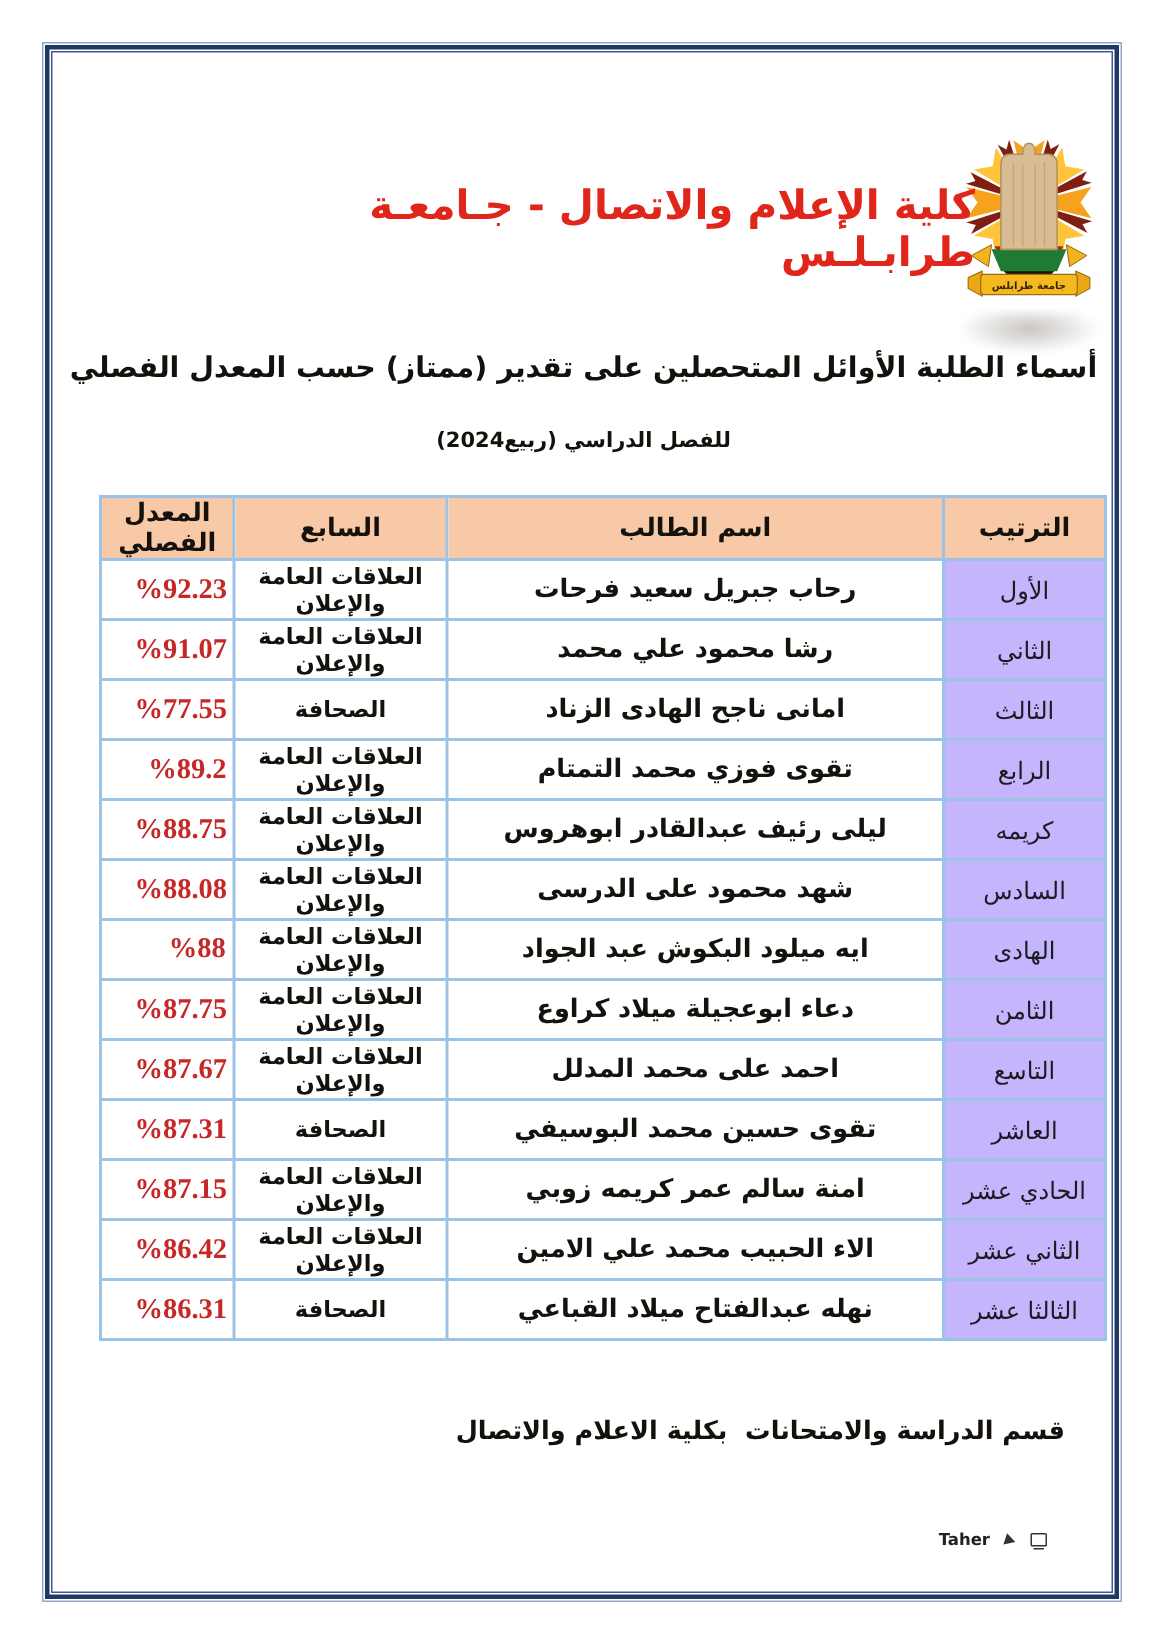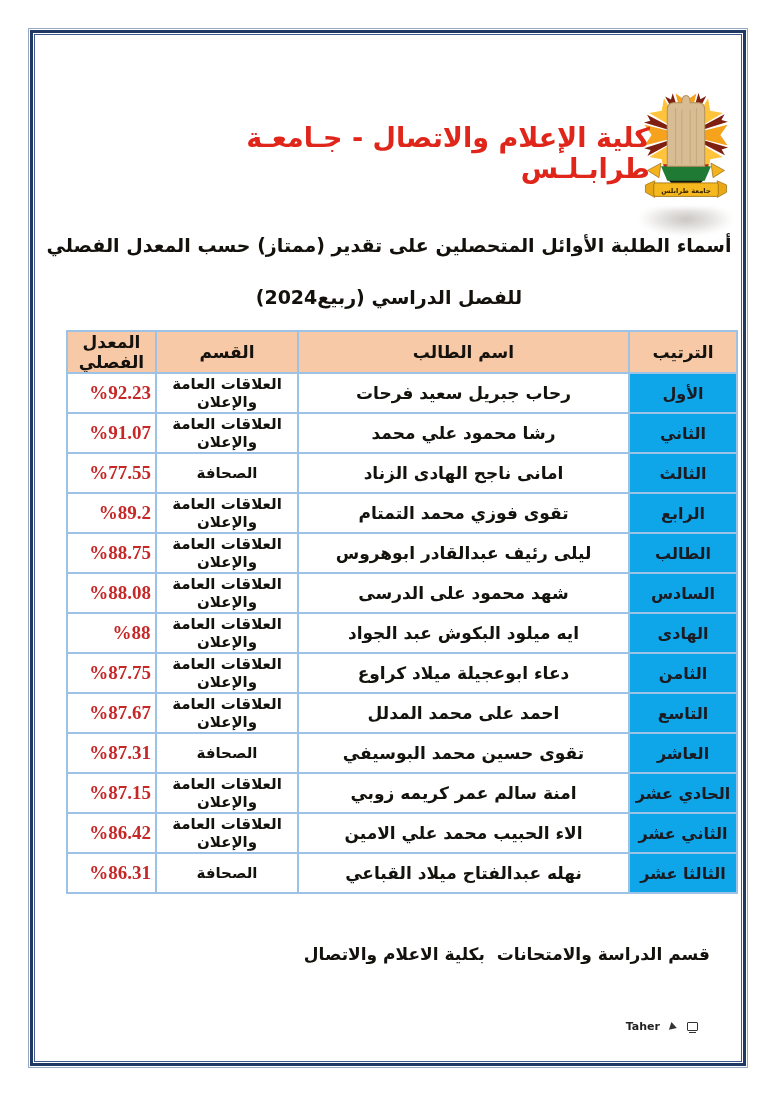--- a/index.html
+++ b/index.html
@@ -19,31 +19,31 @@
   .logo-reflection{position:absolute;top:208px;right:44px;width:96px;height:28px;
      background:radial-gradient(ellipse at 50% 40%,rgba(110,100,90,.38),rgba(255,255,255,0) 70%);
      filter:blur(2px);}
 
   
   .title{position:absolute;top:122px;left:118px;right:128px;
      color:#E0261B;font-size:27px;font-weight:bold;letter-spacing:0;}
   .subtitle1{position:absolute;top:234px;left:40px;right:40px;text-align:center;
      color:#14110d;font-size:19px;font-weight:bold;}
   .subtitle2{position:absolute;top:286px;left:40px;right:40px;text-align:center;
-     color:#14110d;font-size:19px;font-weight:bold;}
+     color:#14110d;font-size:14px;font-weight:bold;}
 
   
   table.results{position:absolute;top:330px;left:66px;width:670px;
      border-collapse:collapse;direction:rtl;table-layout:fixed;}
   .results th,.results td{border:2px solid #9CC3E6;text-align:center;
      vertical-align:middle;padding:0 4px;overflow:hidden;}
   .results thead th{background:#F7C9A6;height:34px;font-size:17px;
      font-weight:bold;color:#15120e;}
   .results tbody td{height:38px;background:#ffffff;}
-  .results td.rank{background:#0ea5e9;font-size:16px;font-weight:bold;color:#1b1b22;}
+  .results td.rank{background:#c4b5fd;font-size:16px;font-weight:normal;color:#1b1b22;}
   .results td.name{font-size:17px;font-weight:bold;color:#14120c;}
   .results td.dept{font-size:15px;font-weight:bold;color:#14120c;}
   .results td.avg{font-size:19px;font-weight:bold;color:#C62828;
      font-family:"Liberation Serif","DejaVu Serif",serif;padding-left:44px;}
   .results td.avg span{direction:ltr;unicode-bidi:isolate;}
 
   
   .footer{position:absolute;top:944px;right:68px;font-size:17px;font-weight:bold;
      color:#14110d;white-space:pre;}
   .signature{position:absolute;top:1020px;right:80px;direction:ltr;
@@ -115,21 +115,21 @@
     <colgroup>
       <col style="width:108px">
       <col style="width:331px">
       <col style="width:142px">
       <col style="width:89px">
     </colgroup>
     <thead>
       <tr>
         <th>الترتيب</th>
         <th>اسم الطالب</th>
-        <th>القسم</th>
+        <th>السابع</th>
         <th>المعدل الفصلي</th>
       </tr>
     </thead>
     <tbody id="rows">
         <tr>
           <td class="rank">الأول</td>
           <td class="name">رحاب جبريل سعيد فرحات</td>
           <td class="dept">العلاقات العامة والإعلان</td>
           <td class="avg"><span>%92.23</span></td>
         </tr>
@@ -145,21 +145,21 @@
           <td class="dept">الصحافة</td>
           <td class="avg"><span>%77.55</span></td>
         </tr>
         <tr>
           <td class="rank">الرابع</td>
           <td class="name">تقوى فوزي محمد التمتام</td>
           <td class="dept">العلاقات العامة والإعلان</td>
           <td class="avg"><span>%89.2</span></td>
         </tr>
         <tr>
-          <td class="rank">الطالب</td>
+          <td class="rank">كريمه</td>
           <td class="name">ليلى رئيف عبدالقادر ابوهروس</td>
           <td class="dept">العلاقات العامة والإعلان</td>
           <td class="avg"><span>%88.75</span></td>
         </tr>
         <tr>
           <td class="rank">السادس</td>
           <td class="name">شهد محمود على الدرسى</td>
           <td class="dept">العلاقات العامة والإعلان</td>
           <td class="avg"><span>%88.08</span></td>
         </tr>

